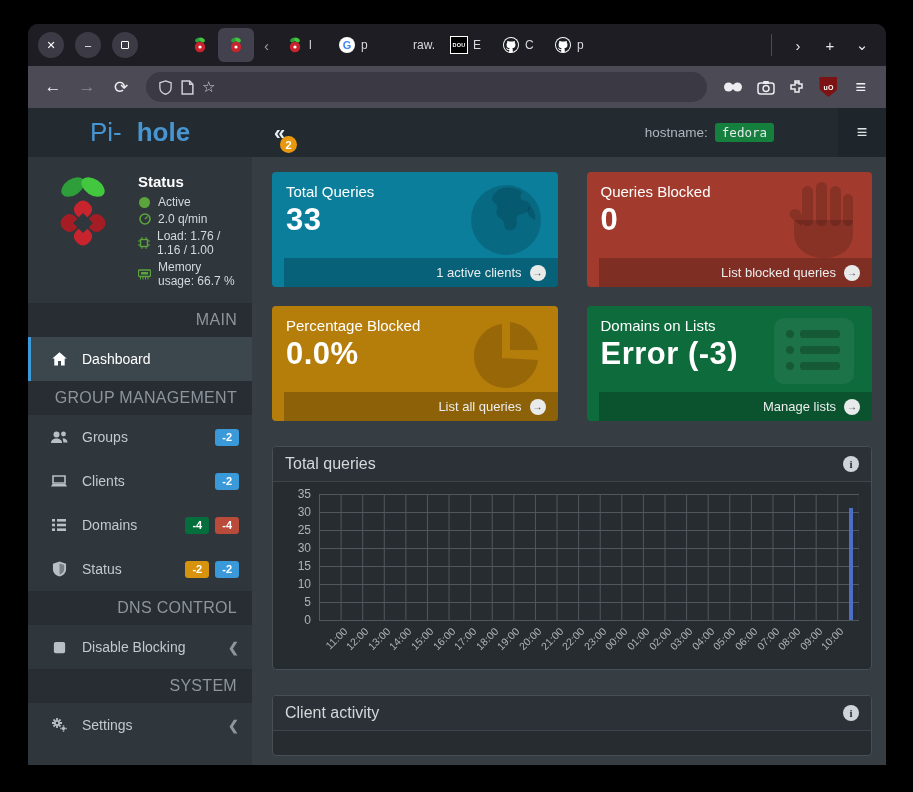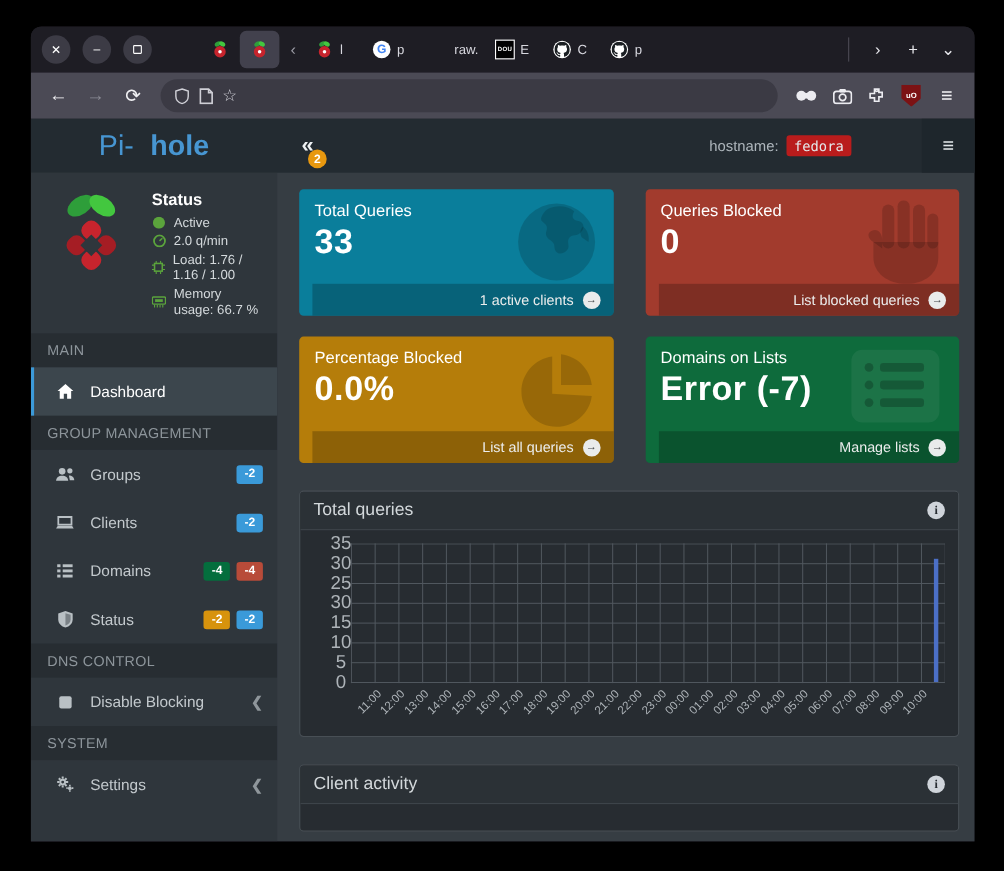--- a/index.html
+++ b/index.html
@@ -56,35 +56,35 @@
            font-size:26px; color:#4796d2; }
   .brand .light { font-weight:300; }
   .brand .bold { font-weight:bold;margin-left:15px; }
   .header-main { flex:1; display:flex; align-items:center; position:relative; }
   .collapse-toggle { position:relative; margin-left:22px; color:#eef1f3; font-size:20px; font-weight:bold; }
   .collapse-badge { position:absolute; left:6px; top:15px; width:17px; height:17px; border-radius:50%;
                     background:#e8980f; color:#fff; font-size:11px; font-weight:bold;
                     display:flex; align-items:center; justify-content:center; }
   .hostname-wrap { position:absolute; right:64px; display:flex; align-items:center; gap:7px;
                    font-size:13.5px; color:#aeb6bc; }
-  .hostname-code { font-family:"DejaVu Sans Mono", monospace; font-size:12.5px; background:#b91c1c;
+  .hostname-code { font-family:"DejaVu Sans Mono", monospace; font-size:12.5px; background:#15803d;
                    color:#e4e9eb; padding:2px 7px; border-radius:3px; }
   .header-menu { width:48px; background:#1e262c; display:flex; align-items:center; justify-content:center;
                  color:#dfe3e6; font-size:18px; }
 
   .app-body { flex:1; display:flex; overflow:hidden; }
 
   
   .sidebar { width:224px; background:#2f363c; flex:0 0 224px; overflow:hidden; }
   .user-panel { display:flex; gap:12px; padding:14px 12px 12px 12px; }
   .status-block { padding-top:2px; }
   .status-title { color:#fff; font-weight:bold; font-size:15px; margin-bottom:5px; }
   .status-item { display:flex; align-items:center; gap:7px; font-size:12px; color:#d4d9dc; margin-bottom:3px; }
   .status-ico { width:13px; display:flex; justify-content:center; }
-  .menu-header { background:#272d32; color:#8d959b; font-size:13px; padding:8px 15px; letter-spacing:.3px; }
+  .menu-header { background:#272d32; color:#8d959b; font-size:16px; padding:8px 15px; letter-spacing:.3px;text-align:right; }
   .menu-item { height:44px; display:flex; align-items:center; padding-left:18px; color:#c3c9cd;
                font-size:14px; border-left:3px solid transparent; }
   .menu-item.active { background:#3c464d; border-left-color:#3c9ad9; color:#fff; }
   .menu-ico { width:20px; margin-right:13px; display:flex; justify-content:center; color:#b9c0c4; }
   .menu-item.active .menu-ico { color:#fff; }
   .menu-right { margin-left:auto; margin-right:13px; display:flex; align-items:center; gap:6px; }
   .badge { font-size:11px; font-weight:bold; color:#fff; padding:2.5px 7px; border-radius:3px; }
   .chev { color:#8f969b; font-size:13px; font-weight:bold; }
 
   
@@ -107,21 +107,21 @@
               font-weight:bold; font-family:"Liberation Serif", serif; display:flex; align-items:center;
               justify-content:center; }
   .panel-body { padding:12px 12px 8px 12px; }
 
   .chart { position:relative; padding-left:34px; }
   .plot { position:relative; height:127px; width:100%;
           background-image:
             linear-gradient(to right, #50575e 1px, transparent 1px),
             linear-gradient(to bottom, #50575e 1px, transparent 1px);
           background-size:4% 100%, 100% 18px; }
-  .ylabel { position:absolute; left:12px; width:26px; text-align:center; font-size:17px; color:#aeb4b9;
+  .ylabel { position:absolute; left:0; width:26px; text-align:right; font-size:12px; color:#aeb4b9;
             transform:translateY(-50%); }
   .bar { position:absolute; width:4px; background:#4b6fc6; bottom:1px; }
   .xlabels { position:relative; height:40px; }
   .xlabel { position:absolute; top:4px; width:40px; text-align:right; font-size:10.5px; color:#aeb4b9;
             transform:rotate(-45deg); transform-origin:top right; margin-left:-40px; }
 
   svg { display:block; }
 </style>
 </head>
 <body>
@@ -524,21 +524,21 @@
                     <circle cx="20" cy="18" r="4"></circle>
                     <rect x="30" y="14" width="40" height="8" rx="3"></rect>
                     <circle cx="20" cy="34" r="4"></circle>
                     <rect x="30" y="30" width="40" height="8" rx="3"></rect>
                     <circle cx="20" cy="50" r="4"></circle>
                     <rect x="30" y="46" width="40" height="8" rx="3"></rect>
                   </g>
                 </svg>
               </div>
               <div class="card-title">Domains on Lists</div>
-              <div class="card-value">Error (-7)</div>
+              <div class="card-value">Error (-3)</div>
               <div class="card-footer">
                 <span>Manage lists</span>
                 <span class="arrow-circle">→</span>
               </div>
             </div>
           </div>
 
         <section class="panel">
           <div class="panel-header">
             <span>Total queries</span>

